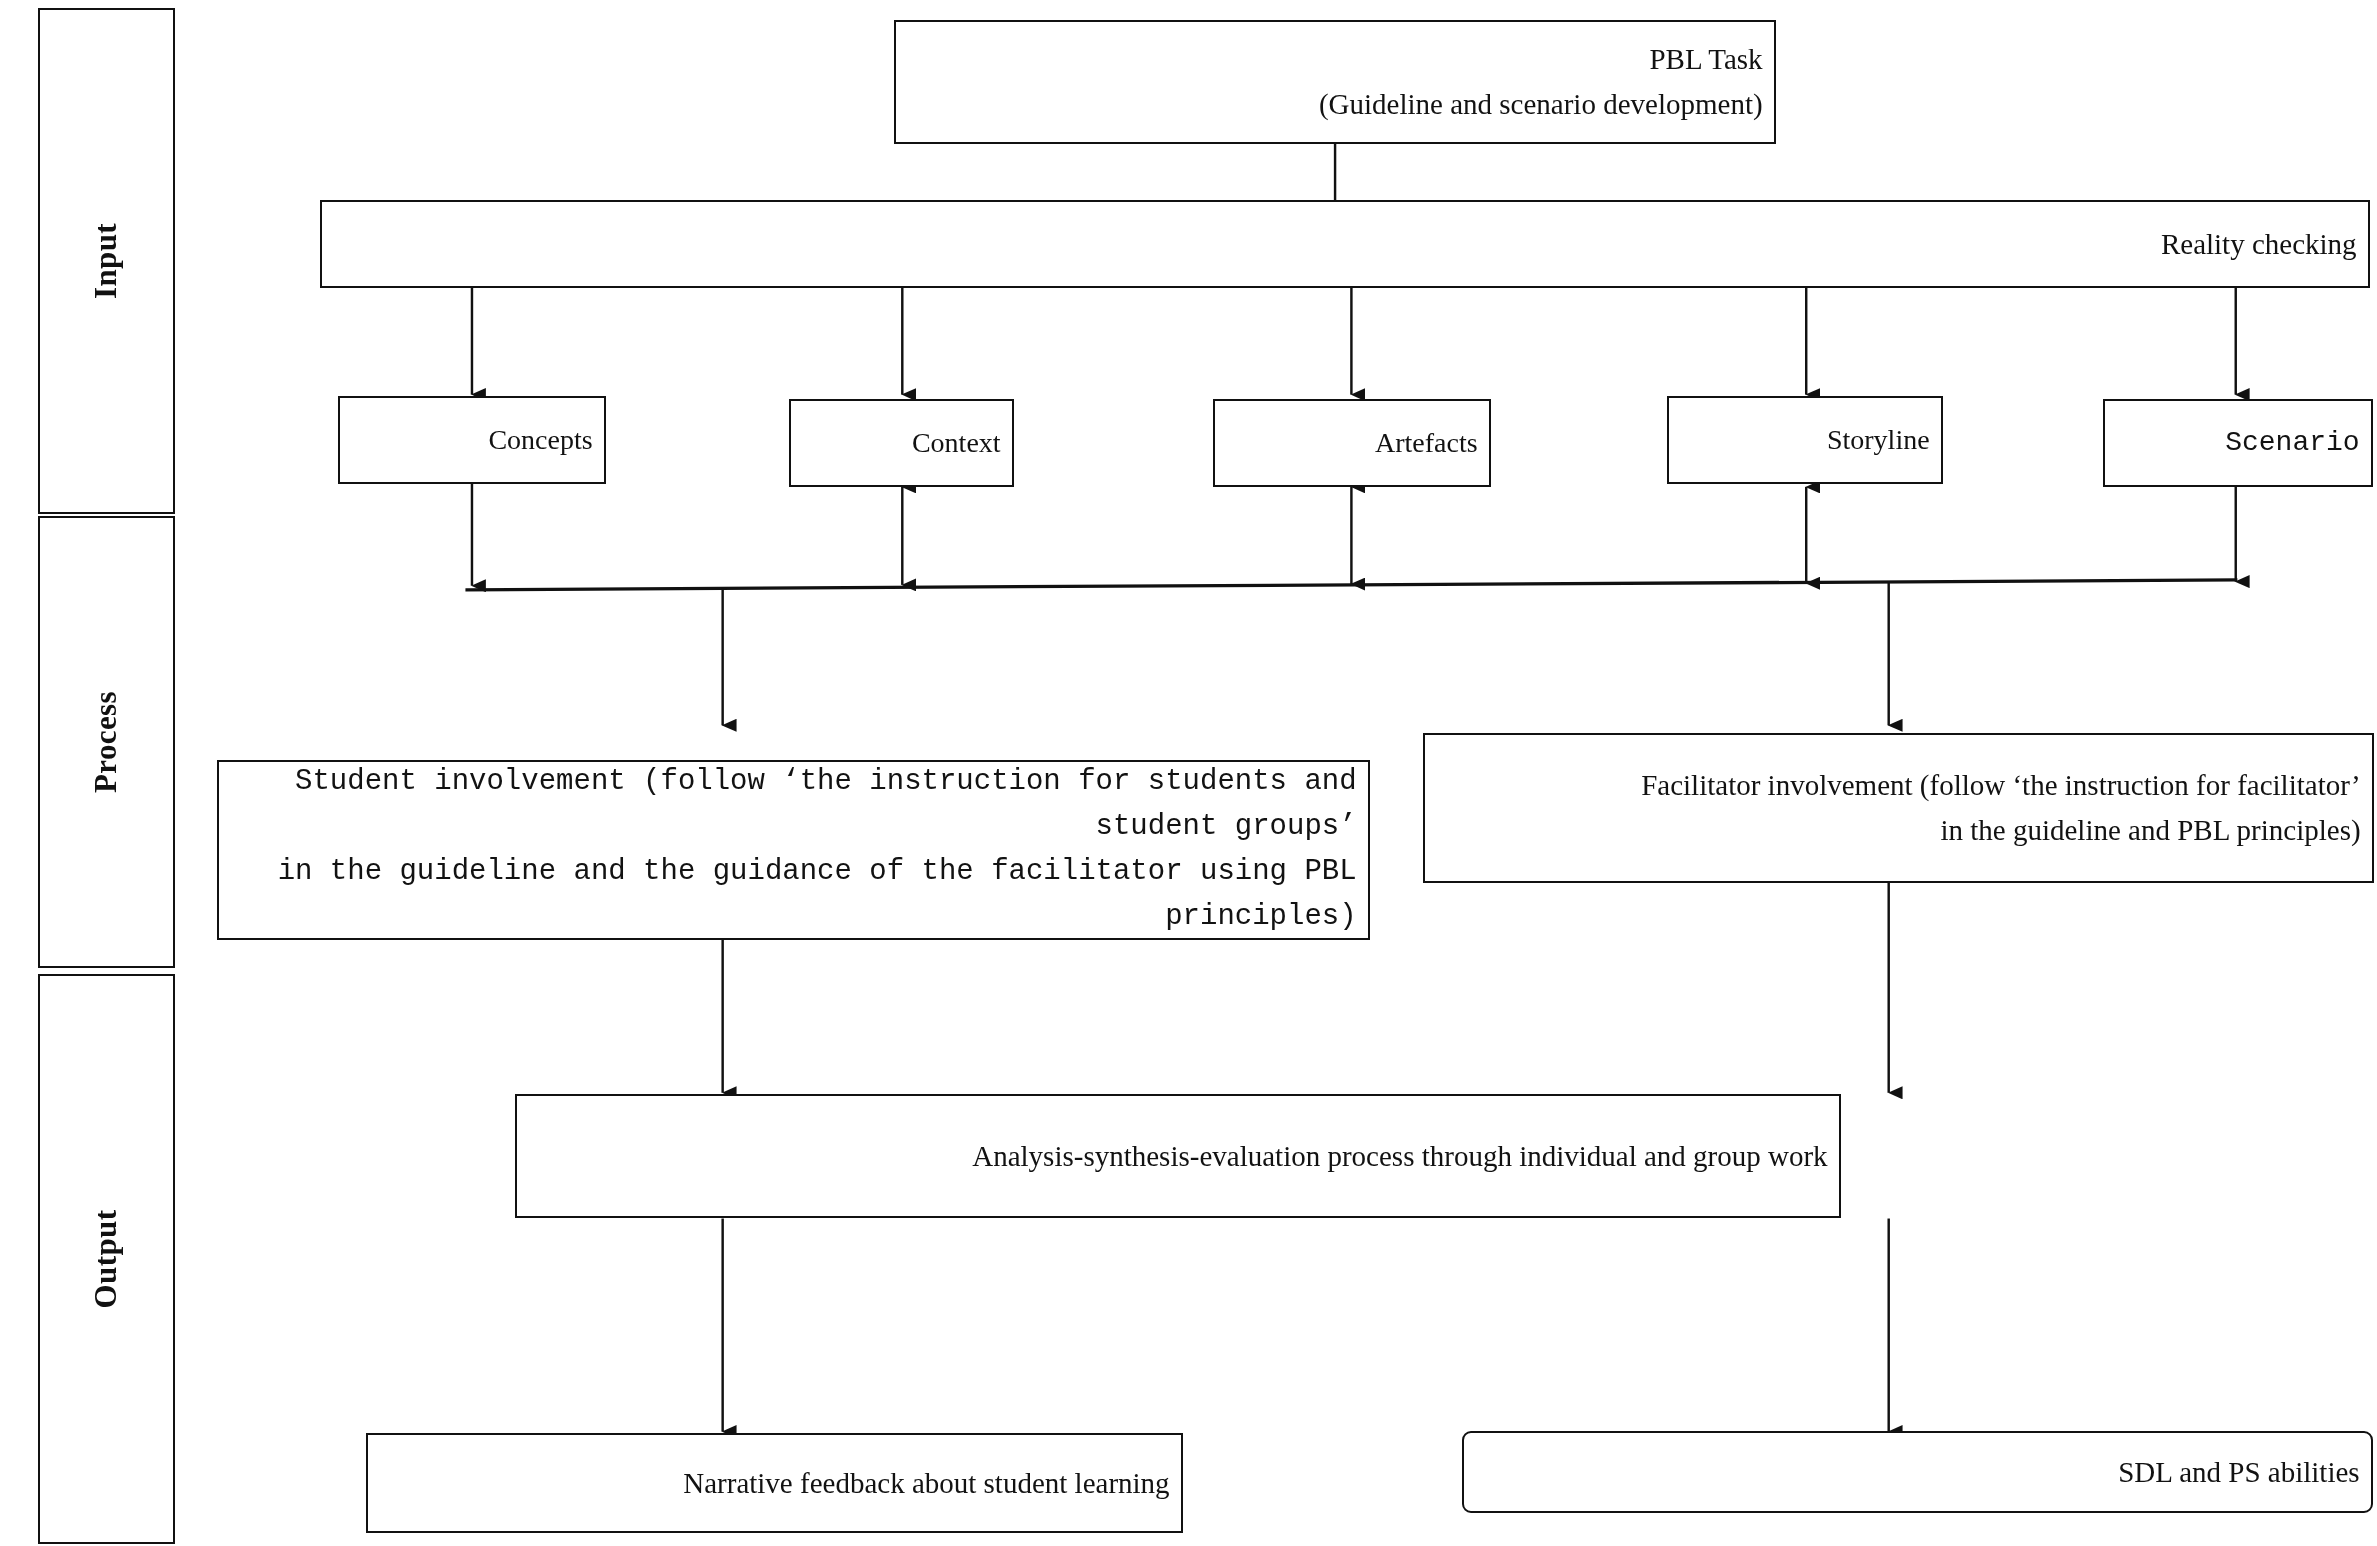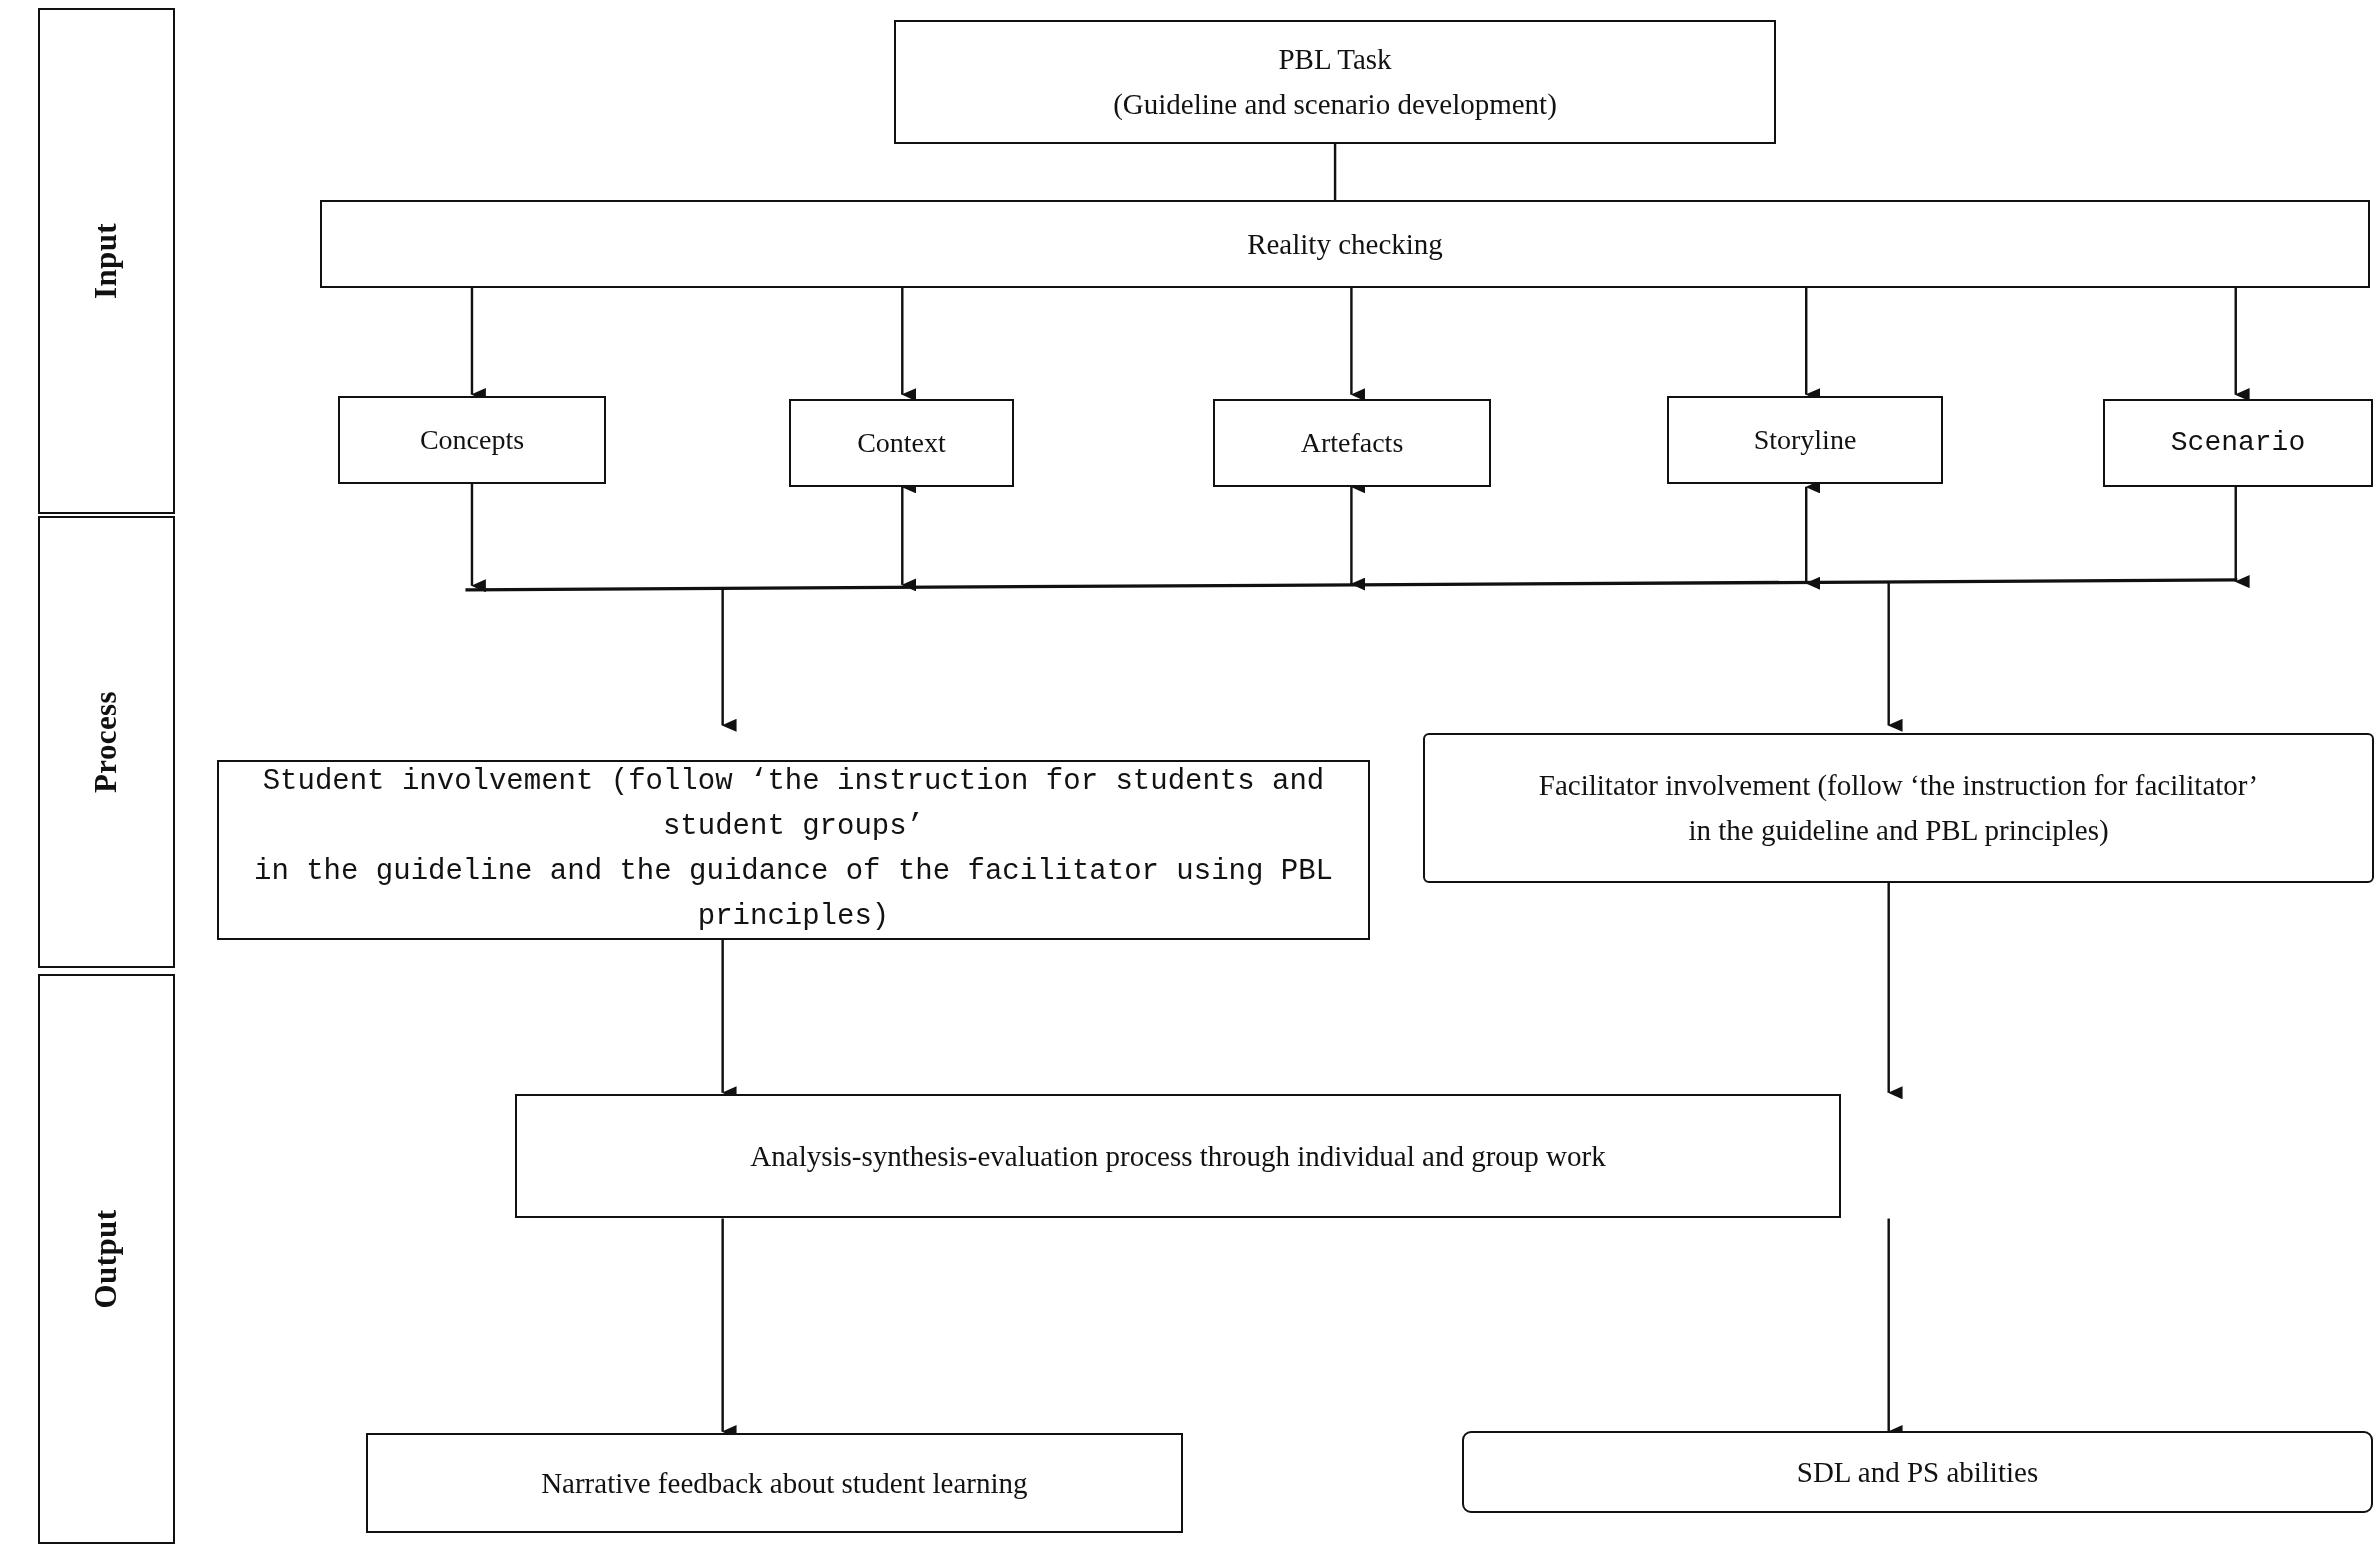--- a/index.html
+++ b/index.html
@@ -26,21 +26,21 @@
     height: 1547px;
   }
   .node-box {
     position: absolute;
     box-sizing: border-box;
     border: 2.5px solid #111111;
     background: #ffffff;
     display: flex;
     align-items: center;
     justify-content: center;
-    text-align: center;
+    text-align: right;
     color: #121212;
     font-family: "Liberation Serif", "DejaVu Serif", serif;
     font-size: 28px;
     line-height: 1.55;
     padding: 3.3px 11.4px;
   }
   .node-box .txt { display: block; width: 100%; }
   .stage-cell {
     position: absolute;
     box-sizing: border-box;
@@ -153,21 +153,21 @@
     <span class="txt">Scenario</span>
   </div>
 
   <div class="node-box" style="left:217px; top:760px; width:1153px; height:180px;font-family:Liberation Mono, monospace;">
     <span class="txt wide-text">
       <span>Student involvement (follow ‘the instruction for students and student groups’</span><br>
       <span>in the guideline and the guidance of the facilitator using PBL principles)</span>
     </span>
   </div>
 
-  <div class="node-box" style="left:1423px; top:733px; width:951px; height:150px;border-radius:6px;">
+  <div class="node-box" style="left:1423px; top:733px; width:951px; height:150px;">
     <span class="txt wide-text">
       <span>Facilitator involvement (follow ‘the instruction for facilitator’</span><br>
       <span>in the guideline and PBL principles)</span>
     </span>
   </div>
 
   <div class="node-box" style="left:515px; top:1094px; width:1326px; height:124px;">
     <span class="txt big-text">Analysis-synthesis-evaluation process through individual and group work</span>
   </div>
 

